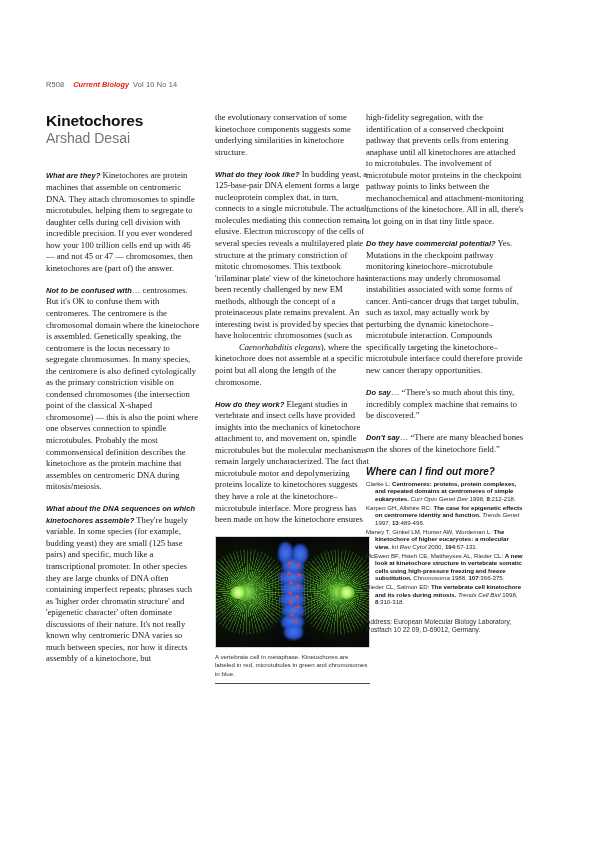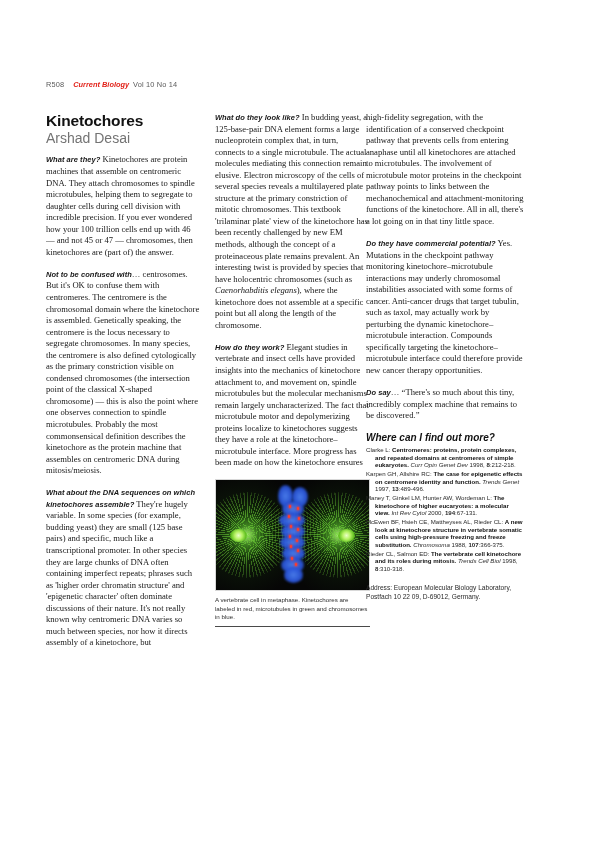--- a/index.html
+++ b/index.html
@@ -58,21 +58,21 @@
   .col {
     position: absolute;
     top: 0;
     width: 155px;
   }
   .col1 { left: 0px; }
   .col2 { left: 169px; }
   .col3 { left: 320px; width: 158px; }
 
   
-  .title-block { margin-bottom: 8px; }
+  .title-block { margin-bottom: 24px; }
   .art-title {
     font-family: "Liberation Sans", sans-serif;
     font-weight: bold;
     font-size: 15.5px;
     line-height: 1.12;
     letter-spacing: -0.01em;
     color: #111;
     margin: 0 0 1px 0;
   }
   .art-author {
@@ -95,21 +95,21 @@
     hyphens: none;
   }
   p.body:last-child { margin-bottom: 4px; }
   .q {
     font-family: "Liberation Sans", sans-serif;
     font-weight: bold;
     font-style: italic;
     font-size: 7.5px;
     letter-spacing: 0.005em;
   }
-  i.sci { font-style: italic; }
+  i.sci { font-style: italic; margin-left: 24px; }
 
   
   .figure {
     margin: 4px 0 0 0;
     width: 155px;
   }
   .figbox {
     width: 155px;
     height: 112px;
     background: #0a0a0a;
@@ -249,20 +249,21 @@
       <p class="body"><span class="q">What are they?</span><span> Kinetochores are protein machines that assemble on centromeric DNA. They attach chromosomes to spindle microtubules, helping them to segregate to daughter cells during cell division with incredible precision. If you ever wondered how your 100 trillion cells end up with 46 — and not 45 or 47 — chromosomes, then kinetochores are (part of) the answer.</span></p>
 
       <p class="body"><span class="q">Not to be confused with</span><span>… centrosomes. But it's OK to confuse them with centromeres. The centromere is the chromosomal domain where the kinetochore is assembled. Genetically speaking, the centromere is the locus necessary to segregate chromosomes. In many species, the centromere is also defined cytologically as the primary constriction visible on condensed chromosomes (the intersection point of the classical X-shaped chromosome) — this is also the point where one observes connection to spindle microtubules. Probably the most commonsensical definition describes the kinetochore as the protein machine that assembles on centromeric DNA during mitosis/meiosis.</span></p>
 
       <p class="body"><span class="q">What about the DNA sequences on which kinetochores assemble?</span><span> They're hugely variable. In some species (for example, budding yeast) they are small (125 base pairs) and specific, much like a transcriptional promoter. In other species they are large chunks of DNA often containing imperfect repeats; phrases such as 'higher order chromatin structure' and 'epigenetic character' often dominate discussions of their nature. It's not really known why centromeric DNA varies so much between species, nor how it directs assembly of a kinetochore, but</span></p>
 
     </div>
 
     <div class="col col2">
 
+      <p class="body">the evolutionary conservation of some kinetochore components suggests some underlying similarities in kinetochore structure.</p>
 
       <p class="body"><span class="q">What do they look like?</span><span> In budding yeast, a 125-base-pair DNA element forms a large nucleoprotein complex that, in turn, connects to a single microtubule. The actual molecules mediating this connection remain elusive. Electron microscopy of the cells of several species reveals a multilayered plate structure at the primary constriction of mitotic chromosomes. This textbook 'trilaminar plate' view of the kinetochore has been recently challenged by new EM methods, although the concept of a proteinaceous plate remains prevalent. An interesting twist is provided by species that have holocentric chromosomes (such as </span><i class="sci">Caenorhabditis elegans</i><span>), where the kinetochore does not assemble at a specific point but all along the length of the chromosome.</span></p>
 
       <p class="body"><span class="q">How do they work?</span><span> Elegant studies in vertebrate and insect cells have provided insights into the mechanics of kinetochore attachment to, and movement on, spindle microtubules but the molecular mechanisms remain largely uncharacterized. The fact that microtubule motor and depolymerizing proteins localize to kinetochores suggests they have a role at the kinetochore–microtubule interface. More progress has been made on how the kinetochore ensures</span></p>
 
       <div class="figure">
         <div class="figbox">
           <div class="micro">
             <div class="aster left"></div>
             <div class="aster right"></div>
@@ -300,20 +301,21 @@
     </div>
 
     <div class="col col3">
 
       <p class="body">high-fidelity segregation, with the identification of a conserved checkpoint pathway that prevents cells from entering anaphase until all kinetochores are attached to microtubules. The involvement of microtubule motor proteins in the checkpoint pathway points to links between the mechanochemical and attachment-monitoring functions of the kinetochore. All in all, there's a lot going on in that tiny little space.</p>
 
       <p class="body"><span class="q">Do they have commercial potential?</span><span> Yes. Mutations in the checkpoint pathway monitoring kinetochore–microtubule interactions may underly chromosomal instabilities associated with some forms of cancer. Anti-cancer drugs that target tubulin, such as taxol, may actually work by perturbing the dynamic kinetochore–microtubule interaction. Compounds specifically targeting the kinetochore–microtubule interface could therefore provide new cancer therapy opportunities.</span></p>
 
       <p class="body"><span class="q">Do say</span><span>… “There's so much about this tiny, incredibly complex machine that remains to be discovered.”</span></p>
 
+      <p class="body"><span class="q">Don't say</span><span>… “There are many bleached bones on the shores of the kinetochore field.”</span></p>
 
       <div class="refs-head">Where can I find out more?</div>
 
       <div id="refs">
           <p class="ref"><span class="authors">Clarke L: </span><span class="rtitle">Centromeres: proteins, protein complexes, and repeated domains at centromeres of simple eukaryotes. </span><span class="jrn">Curr Opin Genet Dev </span><span>1998, </span><span class="vol">8</span><span>:212-218.</span></p>
           <p class="ref"><span class="authors">Karpen GH, Allshire RC: </span><span class="rtitle">The case for epigenetic effects on centromere identity and function. </span><span class="jrn">Trends Genet </span><span>1997, </span><span class="vol">13</span><span>:489-496.</span></p>
           <p class="ref"><span class="authors">Maney T, Ginkel LM, Hunter AW, Wordeman L: </span><span class="rtitle">The kinetochore of higher eucaryotes: a molecular view. </span><span class="jrn">Int Rev Cytol </span><span>2000, </span><span class="vol">194</span><span>:67-131.</span></p>
           <p class="ref"><span class="authors">McEwen BF, Hsieh CE, Mattheyses AL, Rieder CL: </span><span class="rtitle">A new look at kinetochore structure in vertebrate somatic cells using high-pressure freezing and freeze substitution. </span><span class="jrn">Chromosoma </span><span>1988, </span><span class="vol">107</span><span>:366-375.</span></p>
           <p class="ref"><span class="authors">Rieder CL, Salmon ED: </span><span class="rtitle">The vertebrate cell kinetochore and its roles during mitosis. </span><span class="jrn">Trends Cell Biol </span><span>1998, </span><span class="vol">8</span><span>:310-318.</span></p>
         </div>

